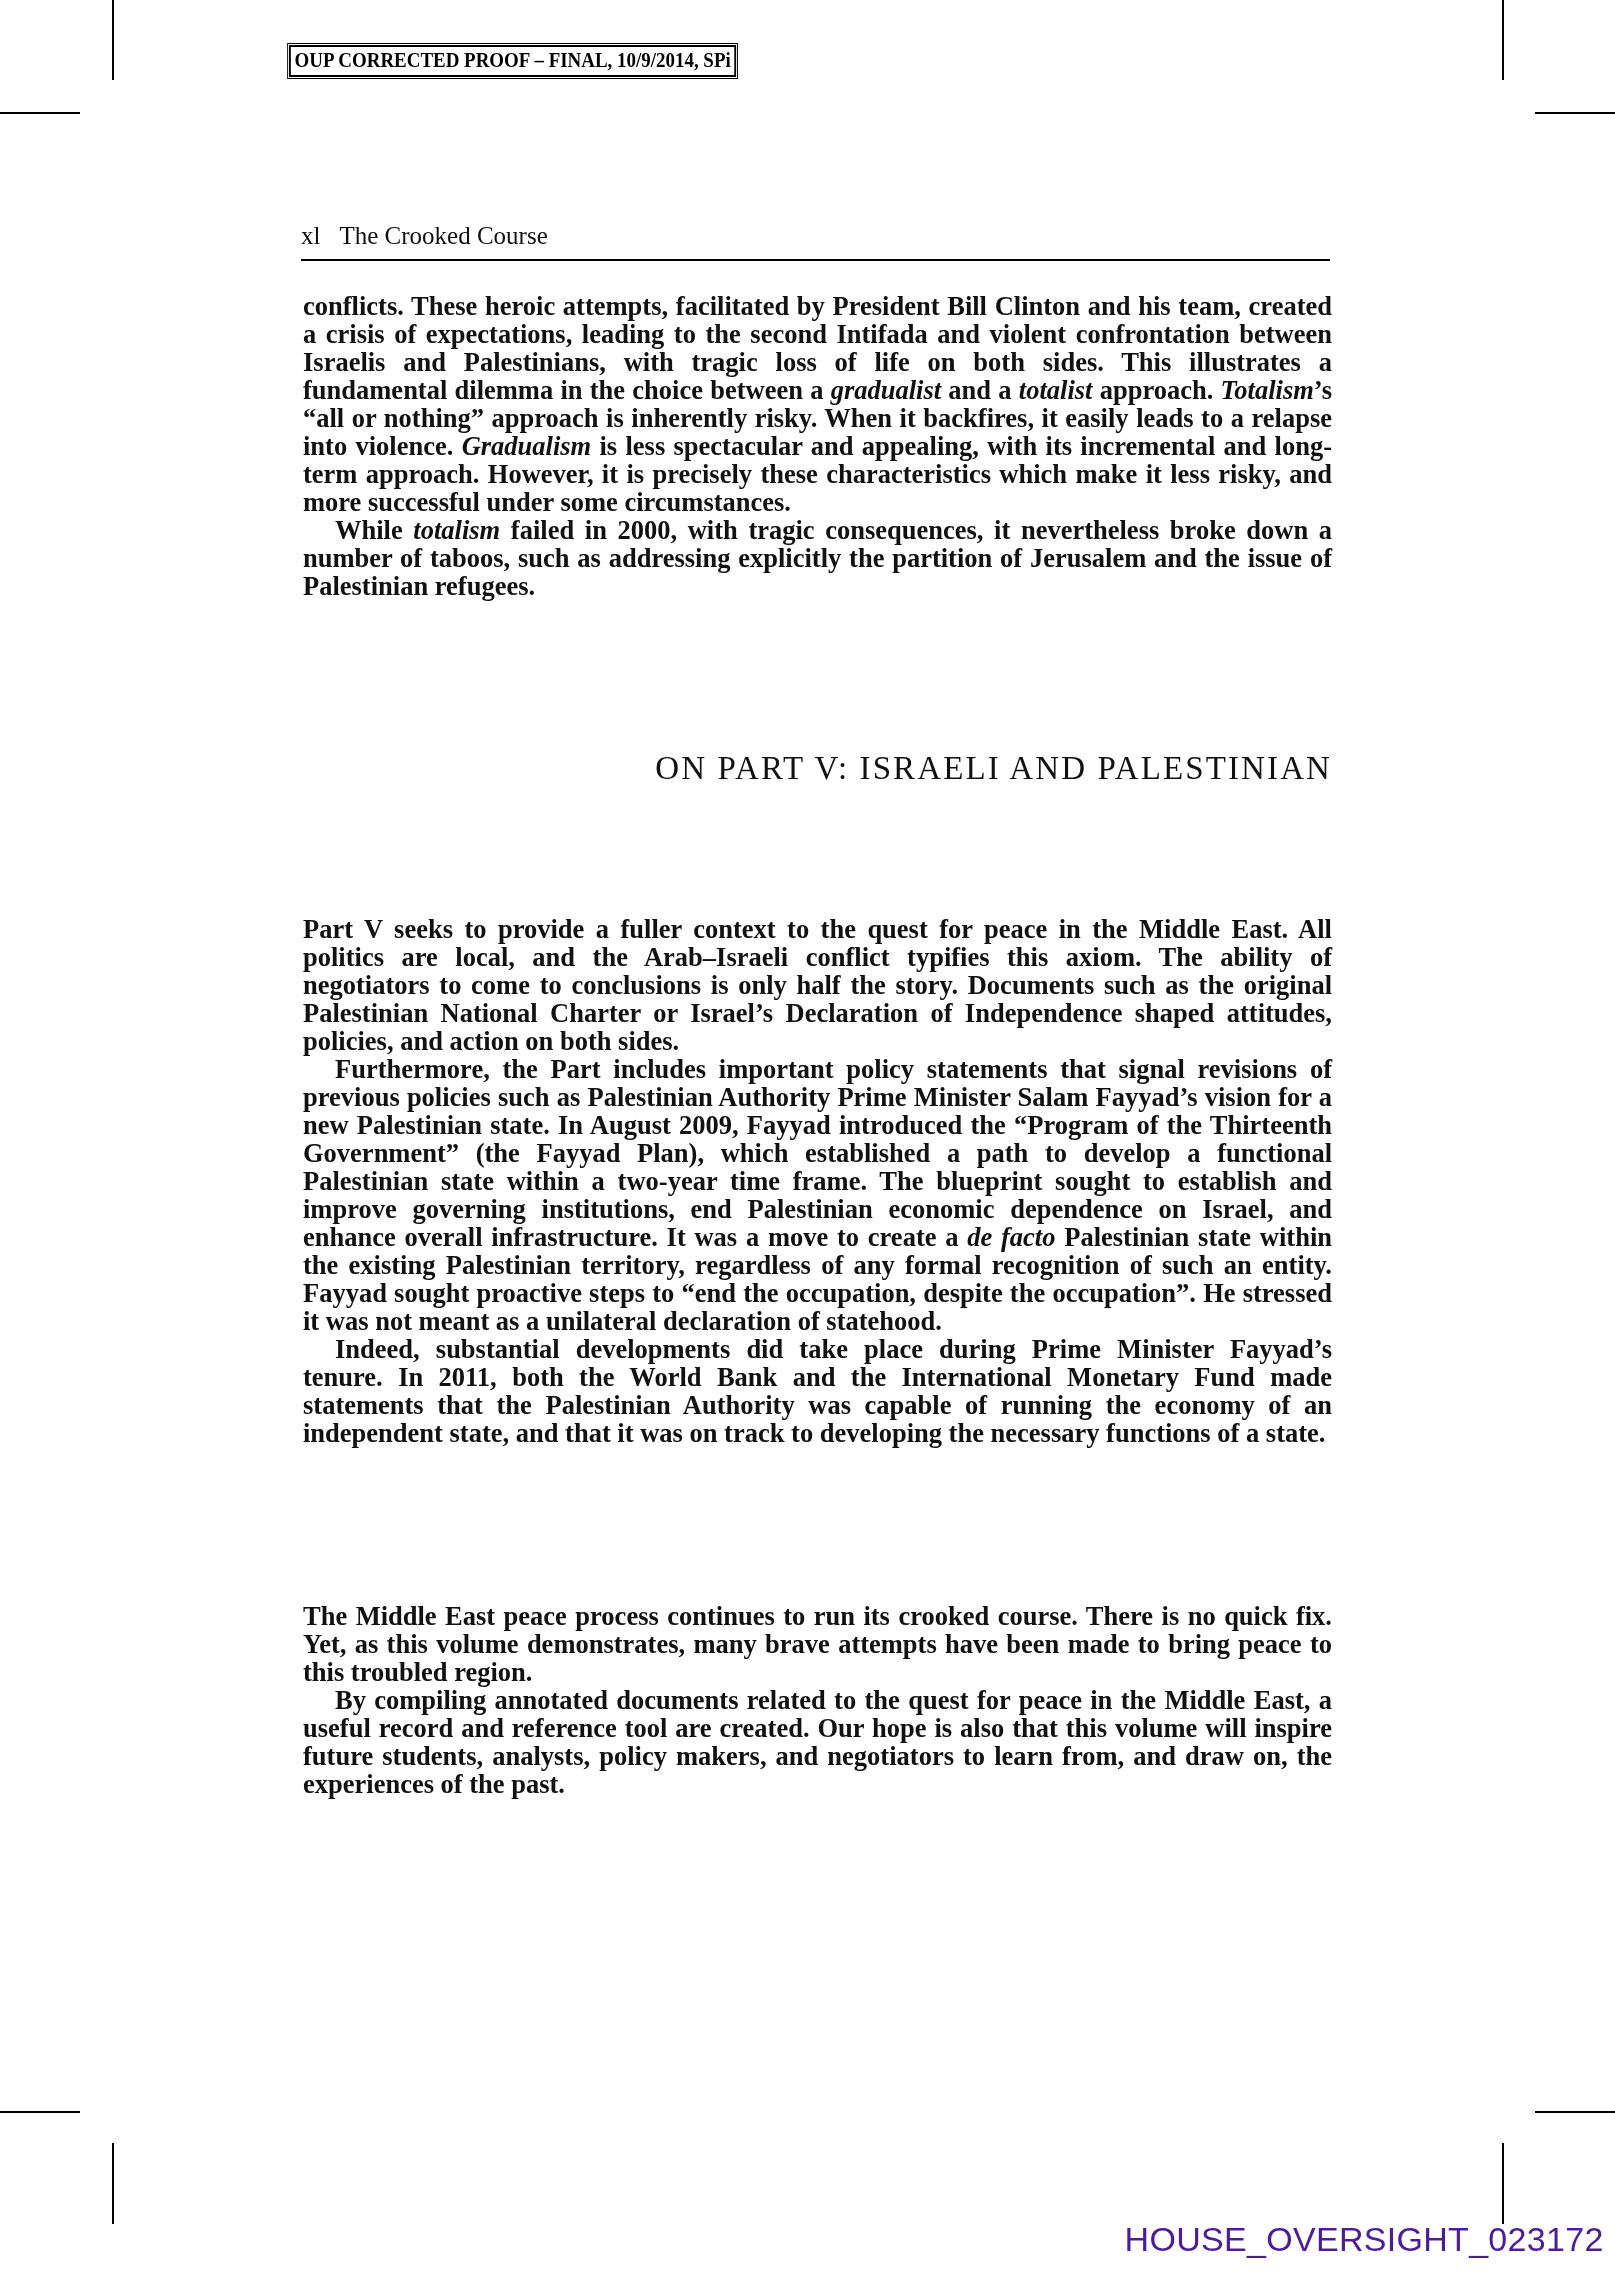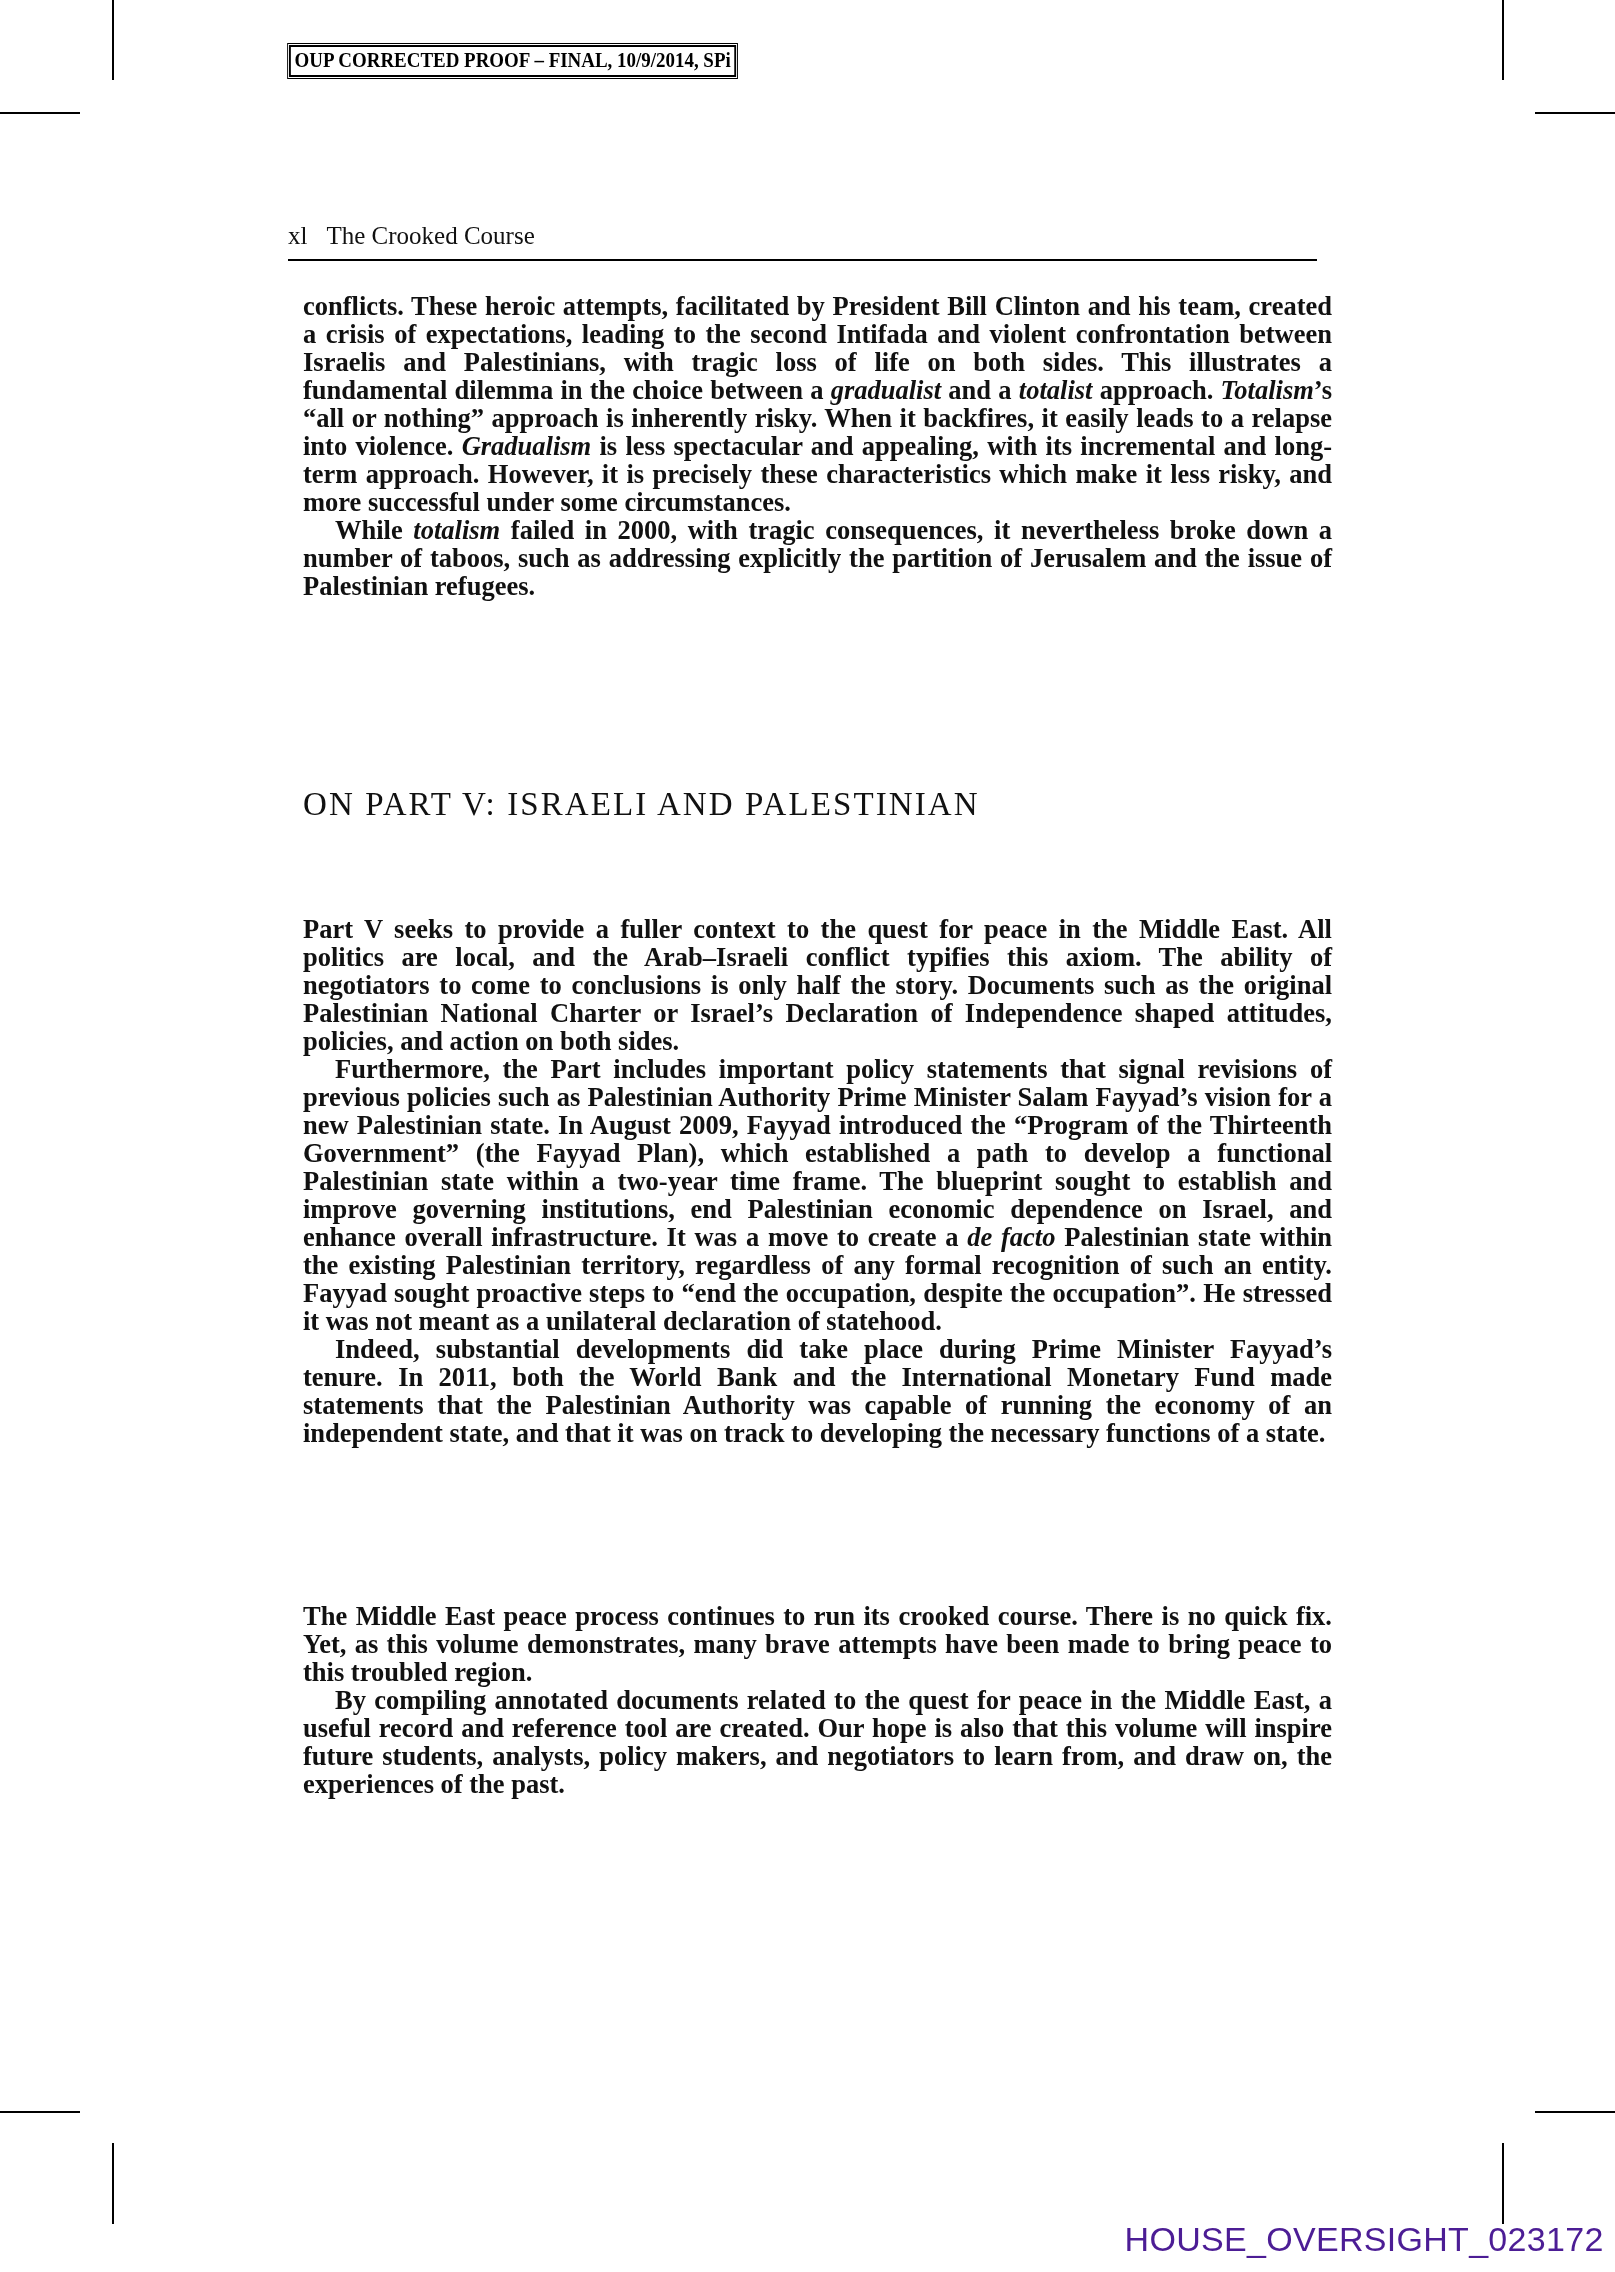--- a/index.html
+++ b/index.html
@@ -38,21 +38,21 @@
     font-size: 20.6px;
     letter-spacing: 0px;
     transform: scaleX(0.92);
     transform-origin: left center;
     white-space: nowrap;
     color: #000;
   }
 
   .running-head {
     position: absolute;
-    left: 288px;
+    left: 301px;
     top: 219px;
     width: 1029px;
     height: 40px;
     border-bottom: 2.8px solid #000;
     font-size: 25px;
     line-height: 34px;
   }
   .running-head .folio { margin-right: 19px; }
 
   .text-block {
@@ -68,23 +68,23 @@
   .text-block p {
     margin: 0;
     text-indent: 32px;
   }
   .text-block p.noindent { text-indent: 0; }
   .text-block em { font-style: italic; }
 
   .section-heading {
     position: absolute;
     left: 303px;
-    top: 777px;
+    top: 741px;
     width: 1029px;
-    text-align: left;
+    text-align: right;
     font-size: 33px;
     line-height: 54px;
     letter-spacing: 2.1px;
     font-weight: normal;
     margin: 0;
   }
 
   .bates {
     position: absolute;
     right: 12.4px;

